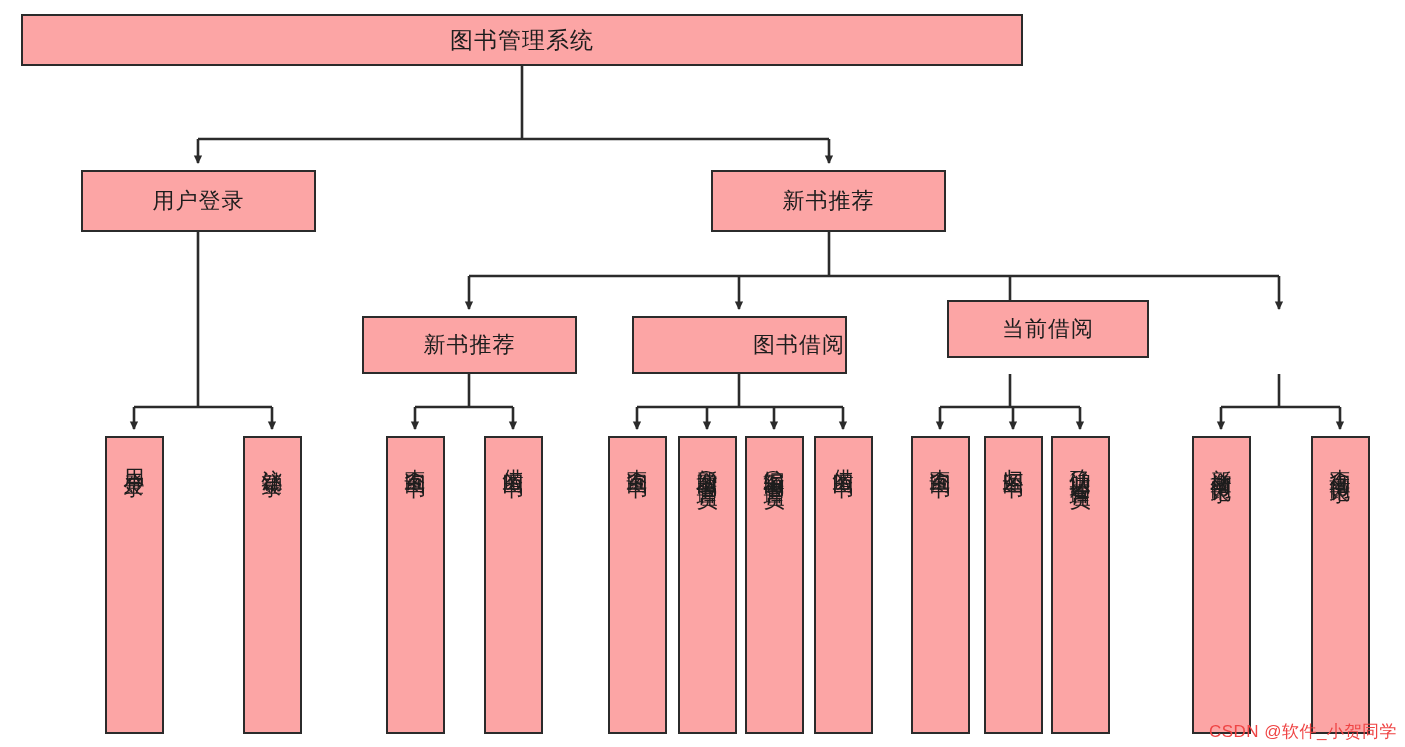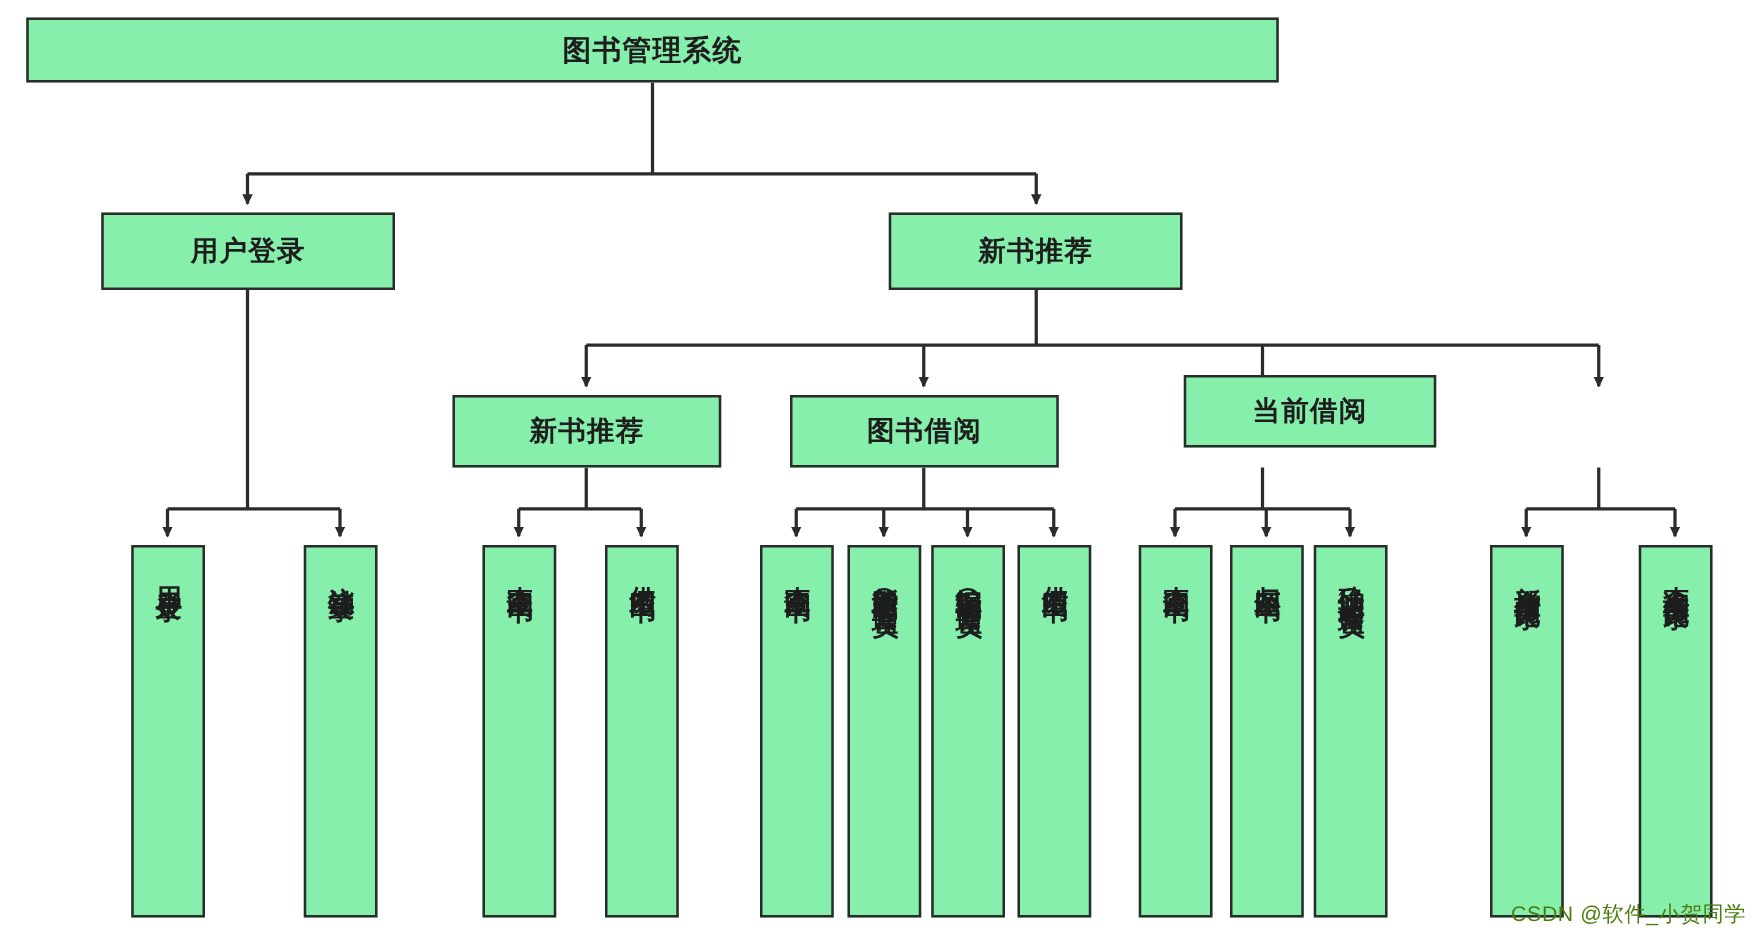--- a/index.html
+++ b/index.html
@@ -23,28 +23,27 @@
     left: 0;
     top: 0;
     width: 1405px;
     height: 747px;
     pointer-events: none;
   }
   .node {
     position: absolute;
     box-sizing: border-box;
     border: 2px solid #2b2b2b;
-    background: #86efac;
+    background: #fca5a5;
     display: flex;
     align-items: center;
     justify-content: center;
     text-align: center;
     color: #1d1d1d;
     letter-spacing: 1px;
-    font-weight: bold;
   }
   .node.root {
     font-size: 23px;
   }
   .node.l2 {
     font-size: 22px;
   }
   .node.l3 {
     font-size: 22px;
   }
@@ -60,21 +59,21 @@
     text-orientation: upright;
     letter-spacing: 3px;
     line-height: 1;
     white-space: nowrap;
   }
   #watermark {
     position: absolute;
     right: 8px;
     bottom: 4px;
     font-size: 17px;
-    color: #4d7c0f;
+    color: #ef4444;
     letter-spacing: 0.5px;
     white-space: nowrap;
   }
 </style>
 </head>
 <body>
 
 <div id="canvas">
 
   <svg id="edges" viewBox="0 0 1405 747" width="1405" height="747">
@@ -135,21 +134,21 @@
   <div class="node l2" style="left:81px; top:170px; width:235px; height:62px;">
     <span>用户登录</span>
   </div>
   <div class="node l2" style="left:711px; top:170px; width:235px; height:62px;">
     <span>新书推荐</span>
   </div>
 
   <div class="node l3" style="left:362px; top:316px; width:215px; height:58px;">
     <span>新书推荐</span>
   </div>
-  <div class="node l3" style="left:632px; top:316px; width:215px; height:58px;">
+  <div class="node l3" style="left:632px; top:316px; width:215px; height:58px;justify-content:flex-end;">
     <span>图书借阅</span>
   </div>
   <div class="node l3" style="left:903px; top:300px; width:202px; height:58px;margin-left:44px;">
     <span>当前借阅</span>
   </div>
 
   <div class="node leaf" style="left:105px; top:436px; width:59px; height:298px;">
     <span class="vtext">用户登录</span>
   </div>
   <div class="node leaf" style="left:243px; top:436px; width:59px; height:298px;">

